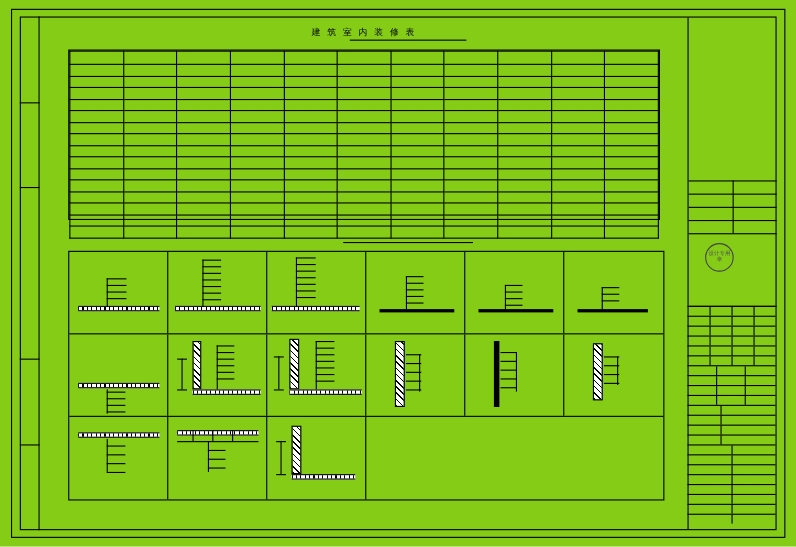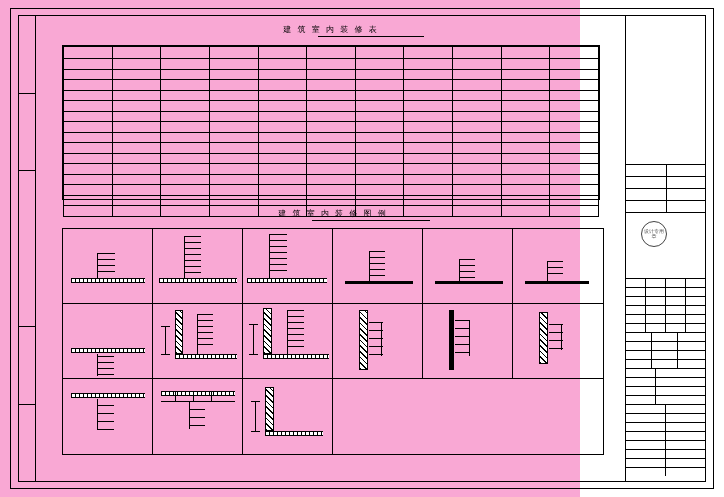--- a/index.html
+++ b/index.html
@@ -8,23 +8,23 @@
     background: #ffffff;
   }
   body {
     width: 724px;
     height: 497px;
     overflow: hidden;
     font-family: "Liberation Sans", sans-serif;
   }
   #sheet {
     position: relative;
-    width: 580px;
+    width: 724px;
     height: 497px;
-    background: #f9a8d4;
+    background: #84cc16;
   }
 
   
   .frame-outer {
     position: absolute;
     left: 10px;
     top: 8px;
     width: 704px;
     height: 481px;
     border: 1px solid #000;
@@ -243,21 +243,20 @@
   <div class="frame-left-band">
     <div class="band-tick" style="top:78px;"></div>
     <div class="band-tick" style="top:155px;"></div>
     <div class="band-tick" style="top:311px;"></div>
     <div class="band-tick" style="top:389px;"></div>
   </div>
 
   <div class="title" style="left:62px; top:24px; width:538px;">建 筑 室 内 装 修 表</div>
   <div class="title-underline" style="left:318px; top:36px; width:106px;"></div>
 
-  <div class="title" style="left:62px; top:208px; width:542px;">建 筑 室 内 装 修 图 例</div>
   <div class="title-underline" style="left:312px; top:220px; width:118px;"></div>
 
   <div id="schedule">
     <table>
       <tbody id="schedule-body">
           <tr class="hdr">
             <td></td>
             <td></td>
             <td></td>
             <td></td>

